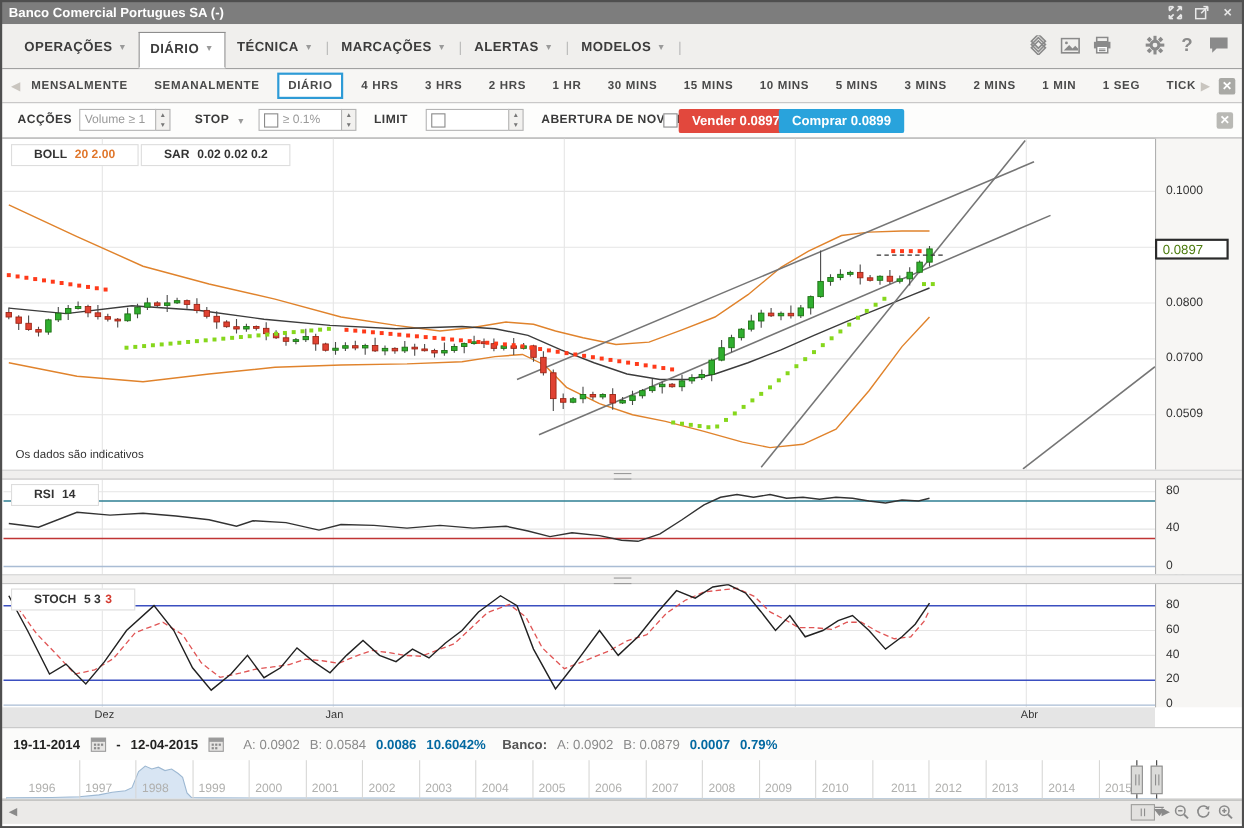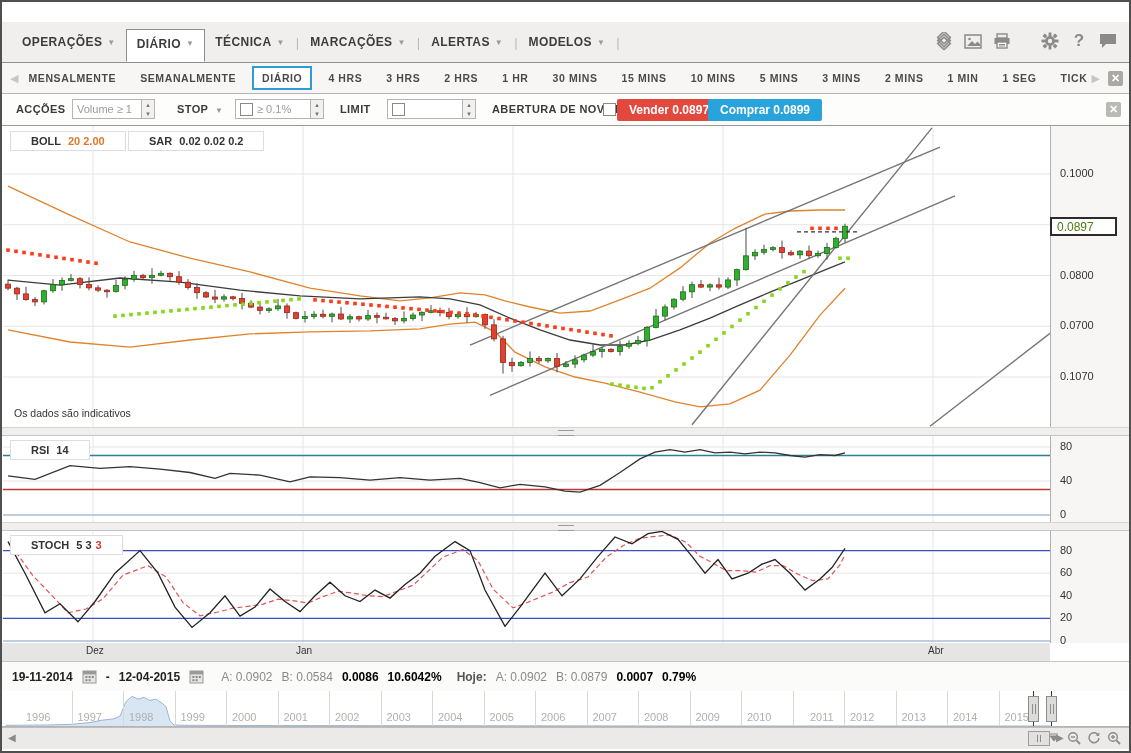--- a/index.html
+++ b/index.html
@@ -66,21 +66,21 @@
   .grip{position:absolute;left:556px;top:2px;width:16px;height:4px;
     border-top:1px solid #9a9a9a;border-bottom:1px solid #9a9a9a;}
   .xlabels{position:absolute;left:2px;top:643px;width:1048px;height:18px;background:#e5e5e5;z-index:4;}
   .xmonth{position:absolute;top:2px;font-size:10px;color:#333;}
   
   .infobar{position:absolute;left:2px;top:661px;width:1127px;height:30px;background:#fbfbfa;
     border-top:1px solid #c5c5c5;box-sizing:border-box;display:flex;align-items:center;gap:9px;padding-left:10px;
     font-size:12px;z-index:6;}
   .date-txt{font-weight:bold;color:#222;}
   .gray-val{color:#8a8a8a;}
-  .green-val{color:#000000;font-weight:bold;}
+  .green-val{color:#0369a1;font-weight:bold;}
   .hoje{color:#555;font-weight:bold;margin-left:6px;}
   .calicon{width:15px;height:15px;cursor:pointer;}
   
   .nav{position:absolute;left:2px;top:691px;width:1127px;height:36px;background:#fff;
     border-bottom:1px solid #b5b5b5;box-sizing:border-box;z-index:4;overflow:hidden;}
   .nav-year{position:absolute;bottom:3px;font-size:11px;color:#b0b0ae;}
   .nav-sep{position:absolute;top:0;width:1px;height:36px;background:#d8d8d6;}
   .sel-line{position:absolute;top:0;width:1px;height:36px;background:#3a3a3a;z-index:6;}
   .handle{position:absolute;top:5px;width:11px;height:26px;background:#dcdcda;border:1px solid #8d8d8d;
     box-sizing:border-box;z-index:7;cursor:ew-resize;display:flex;align-items:center;justify-content:center;gap:2px;}
@@ -95,20 +95,45 @@
   .sb-icons{position:absolute;right:8px;top:3px;display:flex;gap:6px;align-items:center;}
   .sbicon{width:14px;height:14px;color:#8a8a8a;display:flex;align-items:center;justify-content:center;cursor:pointer;}
   svg{display:block;}
   .panel-svg{position:absolute;left:3px;z-index:3;}
 </style>
 </head>
 <body>
 
 <div class="window">
 
+  <div class="titlebar">
+    <span>Banco Comercial Portugues SA (-)</span>
+    <div class="title-icons">
+      <span class="ticon">
+        <svg width="13" height="13" viewBox="0 0 13 13">
+            <g stroke="#e8e8e8" stroke-width="1.6" fill="none">
+        <path d="M1 5 L5 1 M1 1 l3.4 0 M1 1 l0 3.4"></path>
+              <path d="M12 8 L8 12 M12 12 l-3.4 0 M12 12 l0 -3.4"></path>
+        <path d="M8 1 l4 0 l0 4 M12 1 L8 5" stroke-width="0"></path>
+            </g>
+        <g stroke="#e8e8e8" stroke-width="1.6" fill="none">
+              <path d="M8 5 L12 1 M12 1 l-3.4 0 M12 1 l0 3.4"></path>
+              <path d="M5 8 L1 12 M1 12 l3.4 0 M1 12 l0 -3.4"></path>
+            </g>
+          </svg>
+      </span>
+      <span class="ticon">
+        <svg width="13" height="13" viewBox="0 0 13 13">
+            <rect x="1" y="3" width="9" height="9" fill="none" stroke="#e8e8e8" stroke-width="1.4"></rect>
+            <path d="M6 7 L12 1 M12 1 l-4 0 M12 1 l0 4" stroke="#e8e8e8" stroke-width="1.4" fill="none"></path>
+          </svg>
+      </span>
+      <span class="ticon">×</span>
+    </div>
+  </div>
 
   <div class="menubar">
     <div id="menu-items" style="display:flex;align-items:center;">
         <div class="menu-item">
           <span>OPERAÇÕES</span>
           <span class="car">▼</span>
         </div>
         <div class="menu-item tab-active">
           <span>DIÁRIO</span>
           <span class="car">▼</span>
@@ -563,21 +588,21 @@
     <span>BOLL</span><span class="param-orange">20  2.00</span>
   </div>
   <div class="label-box" style="left:128px;top:131px">
     <span>SAR</span><span class="param-dark">0.02  0.02  0.2</span>
   </div>
   <div class="disclaimer">Os dados são indicativos</div>
   <div class="axis-col" style="top:126px;height:301px" id="axis-main">
       <div class="tick" style="top: 41px;">0.1000</div>
       <div class="tick" style="top: 142.5px; text-align: center;">0.0800</div>
       <div class="tick" style="top: 193.25px;">0.0700</div>
-      <div class="tick" style="top: 244px;">0.1070</div>
+      <div class="tick" style="top: 244px;">0.0509</div>
     </div>
   <div class="price-tag">0.0897</div>
 
   <div class="gripbar" style="top:427px">
       <span class="grip"></span>
     </div>
 
   <svg id="svg-rsi" class="panel-svg" style="top:436px" width="1047" height="86">
       <line x1="90" y1="0" x2="90" y2="86" stroke="#e5e5e5"></line>
       <line x1="300" y1="0" x2="300" y2="86" stroke="#e5e5e5"></line>
@@ -660,21 +685,21 @@
           <rect x="6.6" y="7" width="2" height="2" fill="#8a8a8a"></rect>
           <rect x="9.8" y="7" width="2" height="2" fill="#8a8a8a"></rect>
           <rect x="3.4" y="10.2" width="2" height="2" fill="#8a8a8a"></rect>
           <rect x="6.6" y="10.2" width="2" height="2" fill="#8a8a8a"></rect>
         </svg>
     </span>
     <span class="gray-val" style="margin-left:8px">A: 0.0902</span>
     <span class="gray-val">B: 0.0584</span>
     <span class="green-val">0.0086</span>
     <span class="green-val">10.6042%</span>
-    <span class="hoje">Hoje:</span>
+    <span class="hoje">Banco:</span>
     <span class="gray-val">A: 0.0902</span>
     <span class="gray-val">B: 0.0879</span>
     <span class="green-val">0.0007</span>
     <span class="green-val">0.79%</span>
   </div>
 
   <div class="nav" id="navigator">
     <svg id="svg-nav" width="1122" height="36" style="position:absolute;left:0;top:0">
         <path d="M 4,34.3 L 4,34.3 L 45,34.0 L 70,33.3 L 88,31.6 L 100,29.2 L 112,27.8 L 118,25.1 L 124,10.5 L 130,5.4 L 136,8.1 L 142,6.4 L 148,9.5 L 154,8.1 L 160,12.2 L 164,15.6 L 168,29.9 L 172,34.0 L 185,34.3 L 240,34.5 L 340,34.6 L 500,34.8 L 680,35.0 L 880,35.0 L 1050,35.0 L 1050,36 L 4,36 Z" fill="#d8e5f3" stroke="#9db8d2" stroke-width="1"></path>
       </svg>

